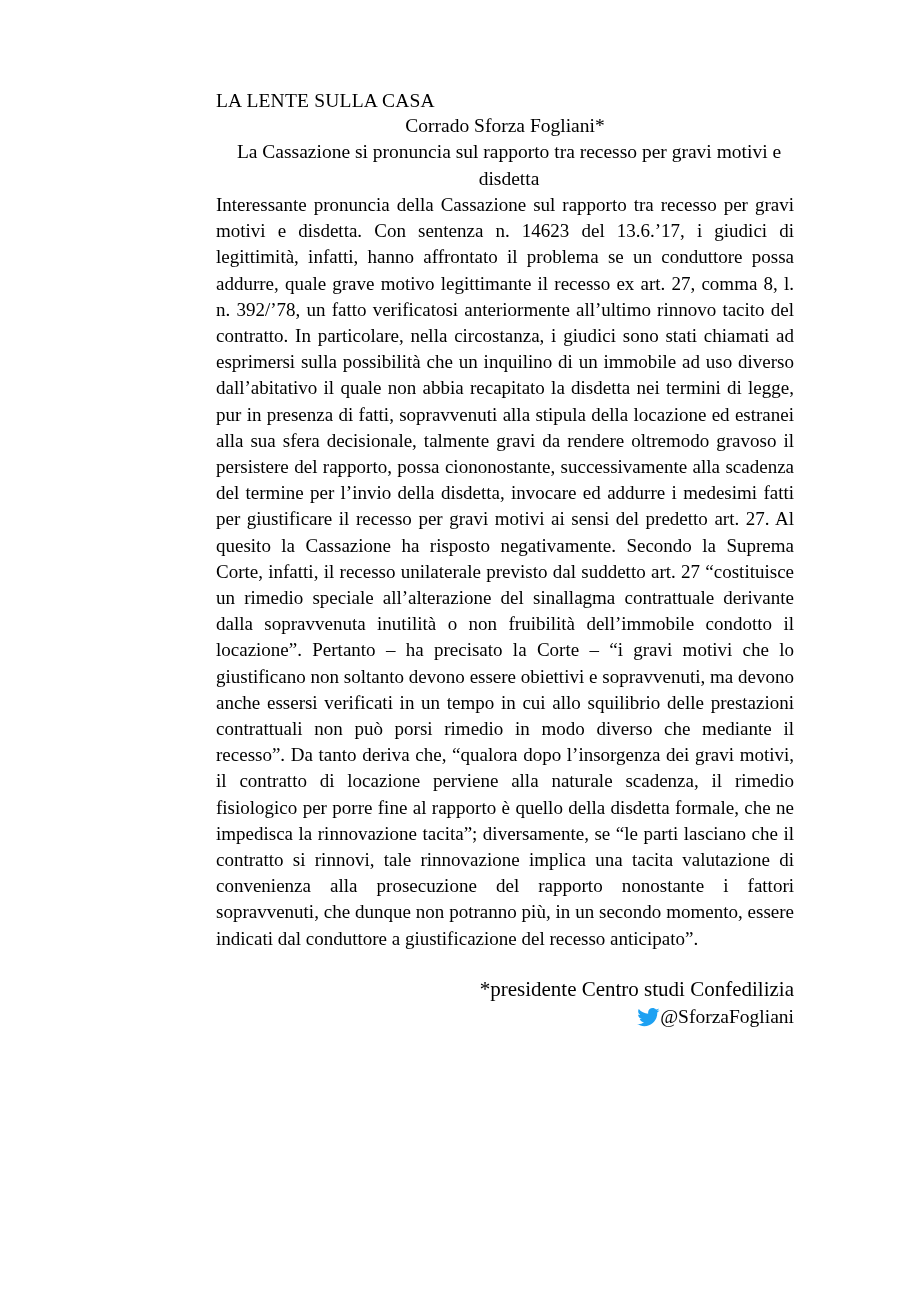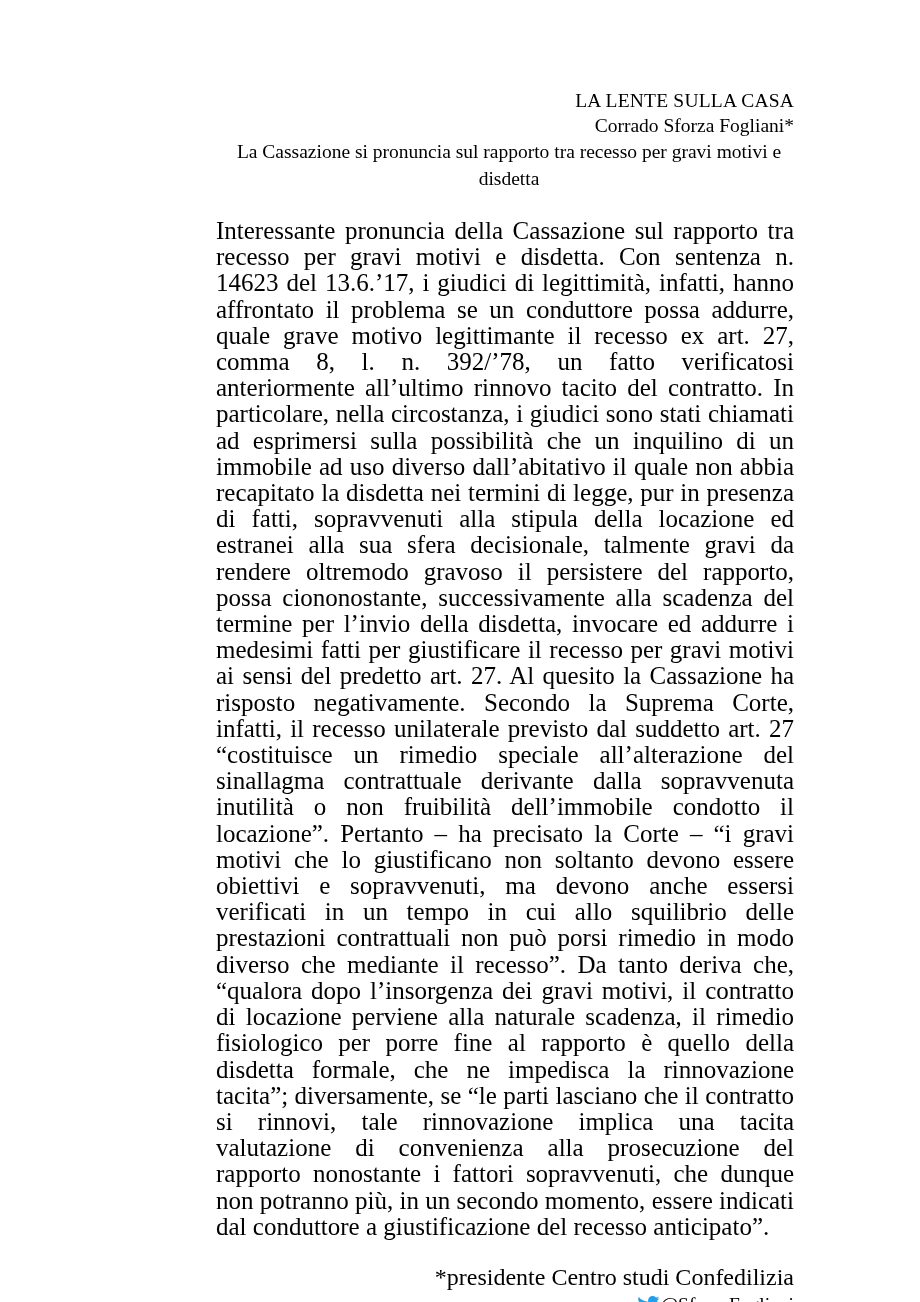--- a/index.html
+++ b/index.html
@@ -19,46 +19,45 @@
   .content {
     position: absolute;
     left: 216px;
     top: 88px;
     width: 578px;
   }
   .kicker {
     font-size: 19.5px;
     line-height: 25px;
     letter-spacing: 0.2px;
-    text-align: right;
+    text-align: left;
     white-space: nowrap;
   }
   .byline {
     font-size: 19.5px;
     line-height: 25px;
-    text-align: right;
+    text-align: center;
     white-space: nowrap;
   }
   .headline {
     font-size: 19.5px;
     line-height: 27px;
     text-align: center;
     padding: 0 10px 0 18px;
   }
   .body-text {
-    margin-top: 26px;
-    font-size: 25px;
+    font-size: 19px;
     line-height: 26.2px;
     text-align: justify;
     text-justify: inter-word;
     hyphens: none;
   }
   .signature {
     margin-top: 24px;
-    font-size: 24px;
+    font-size: 21px;
     line-height: 27px;
     text-align: right;
     font-family: Liberation Serif, serif;
   }
   .handle-line {
     font-size: 19.5px;
     line-height: 27px;
     text-align: right;
     display: flex;
     align-items: center;

